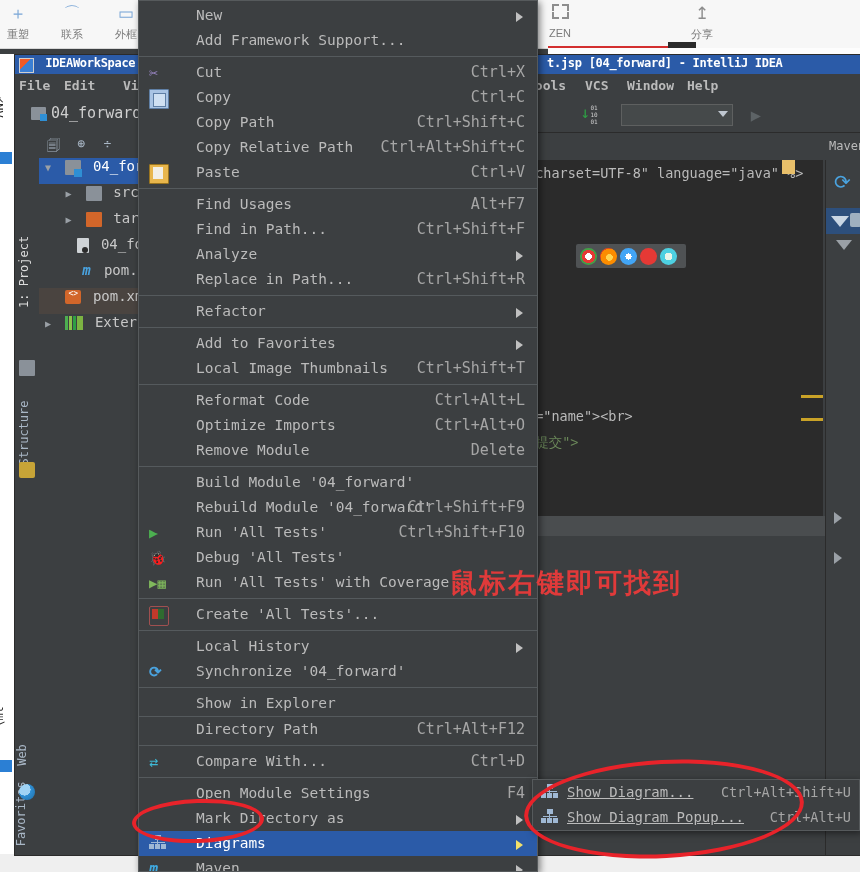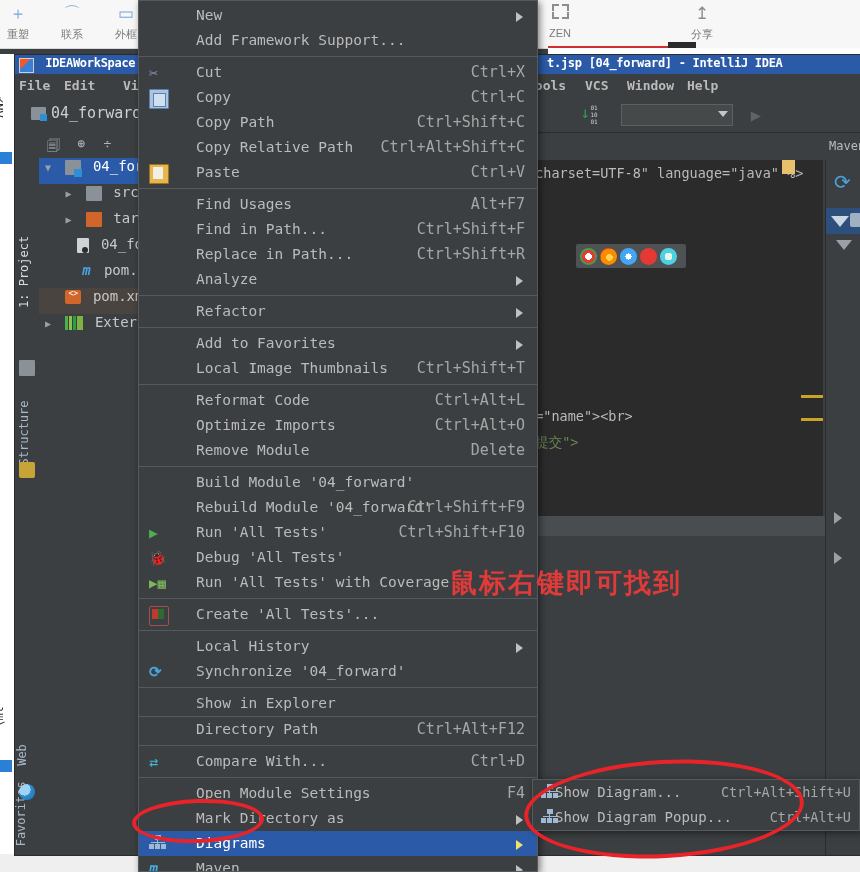--- a/index.html
+++ b/index.html
@@ -197,21 +197,21 @@
   .ic-diag .h{left:2px;top:7px;width:14px;height:1px;}
   .ic-mvn{color:#3fa9e0;font-style:italic;font-weight:bold;font-size:15px;line-height:18px;}
 
   
   .submenu{
     position:absolute;left:532px;top:779px;width:328px;height:52px;
     background:#3c3f41;border:1px solid #565a5c;box-sizing:border-box;
     box-shadow:2px 2px 7px rgba(0,0,0,.5);
   }
   .srow{position:relative;height:25px;line-height:25px;color:#bbbbbb;font-size:14px;white-space:nowrap;}
-  .srow .slbl{position:absolute;left:22px;}
+  .srow .slbl{position:absolute;left:34px;text-decoration:underline;}
   .srow .sacc{position:absolute;right:8px;color:#a6a6a6;font-size:13.5px;}
   .srow .sic{position:absolute;left:8px;top:4px;width:18px;height:16px;}
 
   
   .cn-note{
     position:absolute;left:450px;top:565px;
     color:#e03a3a;font-size:27px;font-weight:bold;
     font-family:"DejaVu Sans","Liberation Sans",sans-serif;
     white-space:nowrap; letter-spacing:2px;
   }
@@ -455,26 +455,26 @@
 
     <div class="row">
       <span class="lbl">Find Usages</span>
       <span class="acc">Alt+F7</span>
     </div>
     <div class="row">
       <span class="lbl">Find in Path...</span>
       <span class="acc">Ctrl+Shift+F</span>
     </div>
     <div class="row">
+      <span class="lbl">Analyze</span>
+      <span class="sub"></span>
+    </div>
+    <div class="row">
       <span class="lbl">Replace in Path...</span>
       <span class="acc">Ctrl+Shift+R</span>
-    </div>
-    <div class="row">
-      <span class="lbl">Analyze</span>
-      <span class="sub"></span>
     </div>
     <div class="sep"></div>
 
     <div class="row">
       <span class="lbl">Refactor</span>
       <span class="sub"></span>
     </div>
     <div class="sep"></div>
 
     <div class="row">

